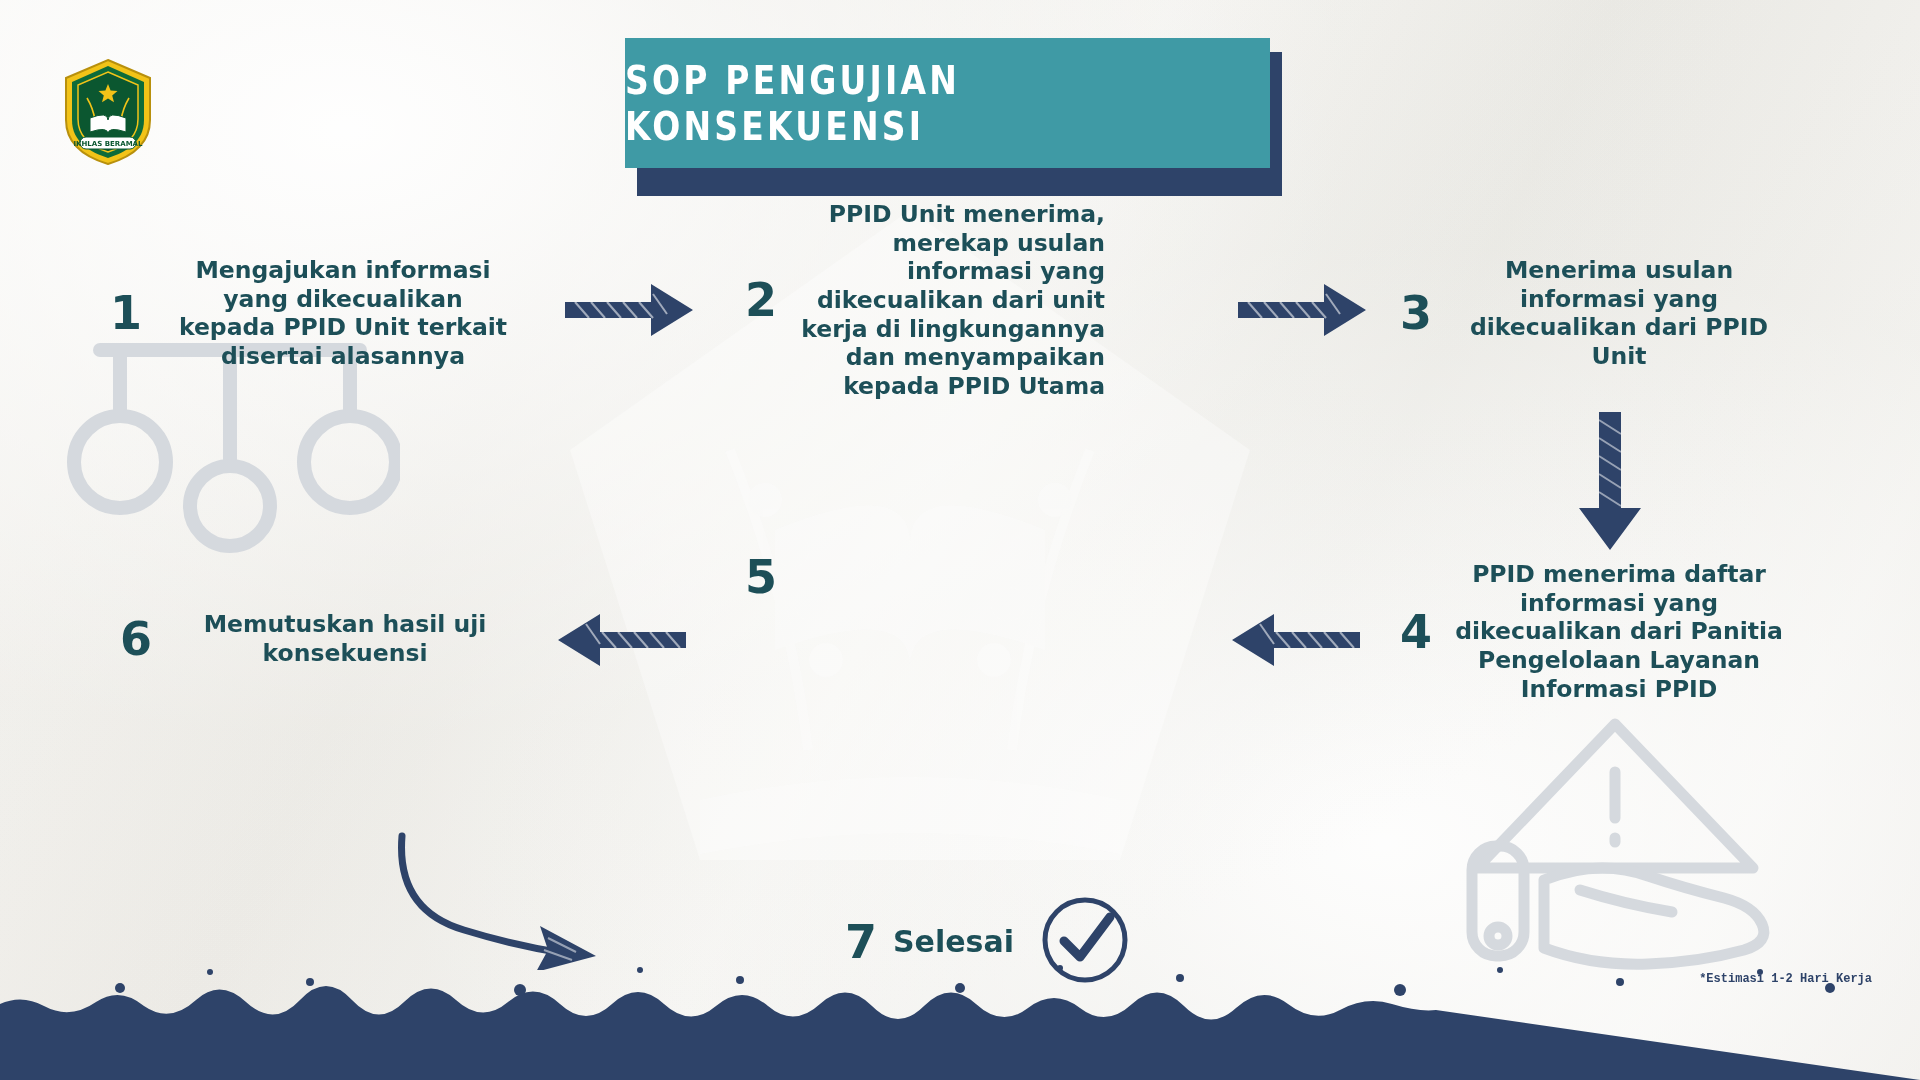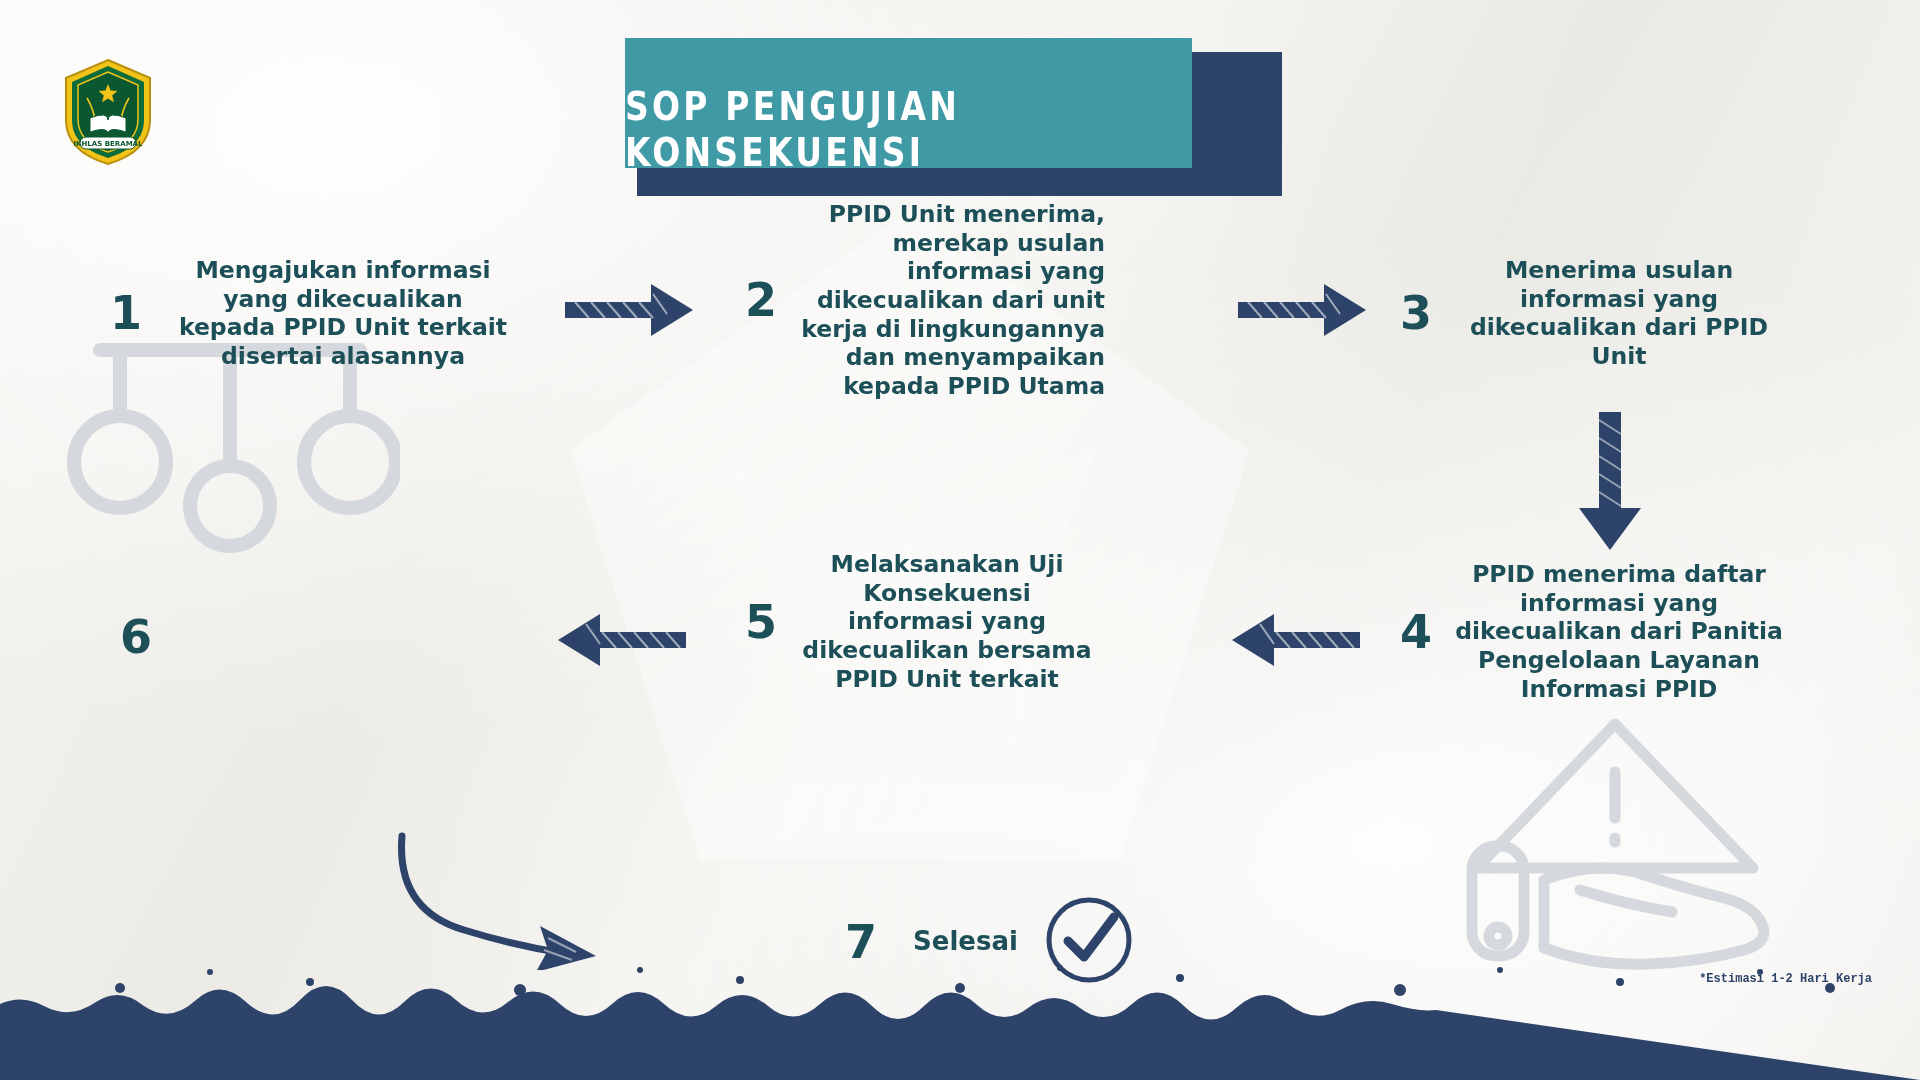--- a/index.html
+++ b/index.html
@@ -33,23 +33,23 @@
   
   .header-shadow {
     position: absolute;
     left: 637px; top: 52px;
     width: 645px; height: 144px;
     background: #2e4369;
   }
   .header-box {
     position: absolute;
     left: 625px; top: 38px;
-    width: 567px; height: 130px;
+    width: 645px; height: 130px;
     background: #3f9aa5;
-    display: flex; align-items: flex-end; justify-content: center;
+    display: flex; align-items: center; justify-content: center;
   }
   .header-title {
     color: #ffffff;
     font-size: 33px;
     font-weight: 700;
     letter-spacing: 3.2px;
     text-transform: uppercase;
     font-family: "DejaVu Sans", sans-serif;
     transform: scaleY(1.18);
   }
@@ -277,57 +277,57 @@
           <path d="M78 22 L92 38"></path>
         <path d="M94 22 L108 38"></path>
           <path d="M110 22 L124 38"></path>
           <path d="M30 14 L44 34"></path>
       </g>
     </svg>
   </div>
 
   <div class="step" style="left:745px; top:550px; width:360px;">
     <span class="num">5</span>
-    <span class="txt" style="margin-left:20px; width:300px; text-align:center;">Melaksanakan Uji Konsekuensi informasi yang dikecualikan bersama PPID Unit terkait</span>
   </div>
 
   <div class="arrow" style="left:556px; top:610px;">
     <svg viewBox="0 0 130 60" width="130" height="60">
       <g fill="#2e4369">
         <path d="M130 22 L44 22 L44 4 L2 30 L44 56 L44 38 L130 38 Z"></path>
       </g>
       <g stroke="#ffffff" stroke-width="2" opacity=".55">
         <path d="M46 22 L60 38"></path>
           <path d="M62 22 L76 38"></path>
           <path d="M78 22 L92 38"></path>
         <path d="M94 22 L108 38"></path>
           <path d="M110 22 L124 38"></path>
           <path d="M30 14 L44 34"></path>
       </g>
     </svg>
   </div>
 
   <div class="step" style="left:120px; top:610px; width:420px;">
     <span class="num">6</span>
+    <span class="txt" style="margin-left:28px; width:330px; text-align:center;">Memutuskan hasil uji konsekuensi</span>
   </div>
 
   <div class="arrow" style="left:390px; top:830px;">
     <svg viewBox="0 0 230 140" width="230" height="140">
       <path d="M12 6 q-6 74 62 94 q52 16 104 24" fill="none" stroke="#2e4369" stroke-width="7" stroke-linecap="round"></path>
       <path d="M150 96 L206 126 L146 142 L158 120 Z" fill="#2e4369"></path>
       <g stroke="#ffffff" stroke-width="2" opacity=".5">
         <path d="M158 108 L186 122"></path>
           <path d="M154 120 L182 130"></path>
       </g>
     </svg>
   </div>
 
   <div class="step" style="left:845px; top:895px; align-items:center;">
     <span class="num">7</span>
-    <span class="txt" style="margin-left:36px; font-size:26px;">Selesai</span>
+    <span class="txt" style="margin-left:16px; font-size:30px;">Selesai</span>
     <span style="margin-left:26px; display:inline-block;">
       <svg viewBox="0 0 90 90" width="90" height="90">
         <circle cx="45" cy="45" r="40" fill="none" stroke="#2e4369" stroke-width="5"></circle>
         <path d="M24 46 L40 62 L70 22" fill="none" stroke="#2e4369" stroke-width="9" stroke-linecap="round" stroke-linejoin="round"></path>
       </svg>
     </span>
   </div>
 
   <div class="footnote">*Estimasi 1-2 Hari Kerja</div>
 

